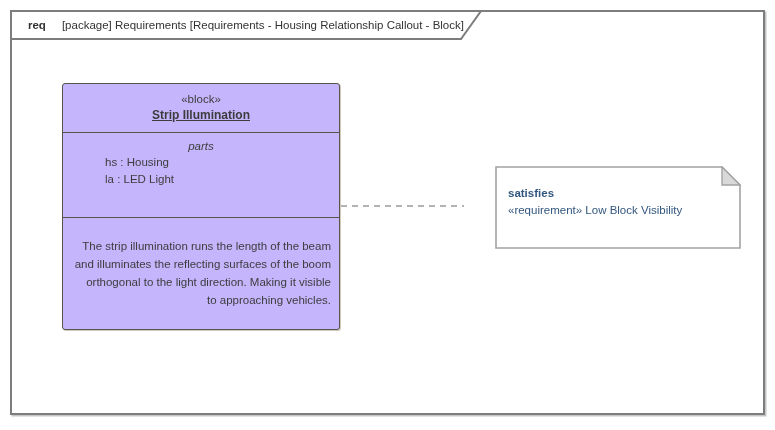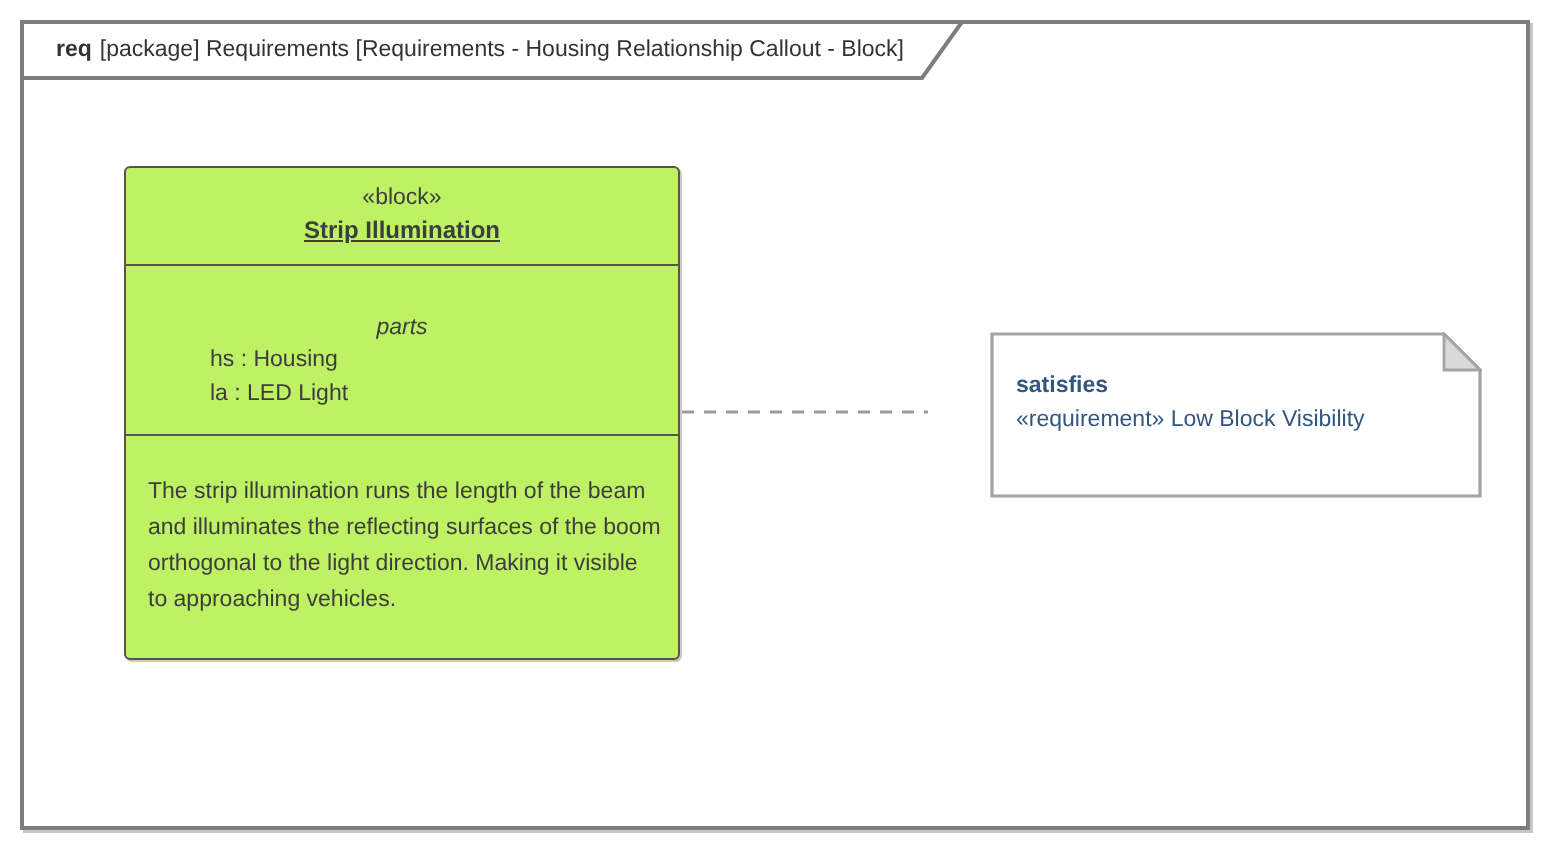--- a/index.html
+++ b/index.html
@@ -7,35 +7,35 @@
     font-family:"Liberation Sans", sans-serif; }
   .canvas { position:relative; width:775px; height:430px; background:#ffffff; }
 
   
   .frame { position:absolute; left:10px; top:10px; width:755px; height:405px;
     background:#ffffff; border:2px solid #7d7d7d;
     box-shadow:1.5px 1.5px 0 0 #c6c6c6; }
   .frame-tab-svg { position:absolute; left:10px; top:10px; width:482px; height:31px; }
   .frame-tab-text { position:absolute; left:28px; top:13px; width:450px; height:24px;
     font-size:11.5px; color:#333333; white-space:nowrap; line-height:24px; }
-  .frame-tab-text .kw { font-weight:bold; margin-right:4px; }
+  .frame-tab-text .kw { font-weight:bold; margin-right:16px; }
 
   
   .block { position:absolute; left:62px; top:83px; width:278px; height:247px;
-    background:#bef264; border:1.5px solid #57544a; border-radius:3px;
+    background:#c4b5fd; border:1.5px solid #57544a; border-radius:3px;
     box-shadow:1px 1px 0 0 #cfc9be; color:#3d3d3d; font-size:11.5px; }
   .block .name-compartment { height:48px; text-align:center; padding-top:7px; }
   .block .stereotype { line-height:16px; }
   .block .block-name { line-height:17px; font-weight:bold; font-size:12px;text-decoration:underline; }
-  .block .parts-compartment { height:85px; border-top:1.5px solid #57544a; padding-top:23px; }
+  .block .parts-compartment { height:85px; border-top:1.5px solid #57544a; padding-top:5px; }
   .block .parts-label { text-align:center; font-style:italic; line-height:16px; }
   .block .part-line { padding-left:10px; line-height:17px;margin-left:32px; }
   .block .desc-compartment { border-top:1.5px solid #57544a; height:110px;
     padding:19px 8px 0 11px; }
-  .block .desc-text { line-height:18px; }
+  .block .desc-text { line-height:18px;text-align:right; }
 
   
   .connector-svg { position:absolute; left:341px; top:200px; width:123px; height:12px; }
 
   
   .note { position:absolute; left:463px; top:166px; width:246px; height:83px;margin-left:32px; }
   .note-svg { position:absolute; left:0; top:0; width:246px; height:83px; }
   .note-text { position:absolute; left:13px; top:19px; width:220px;
     font-size:11.5px; color:#33567e; line-height:16.5px; }
   .note-text .rel { font-weight:bold; }

